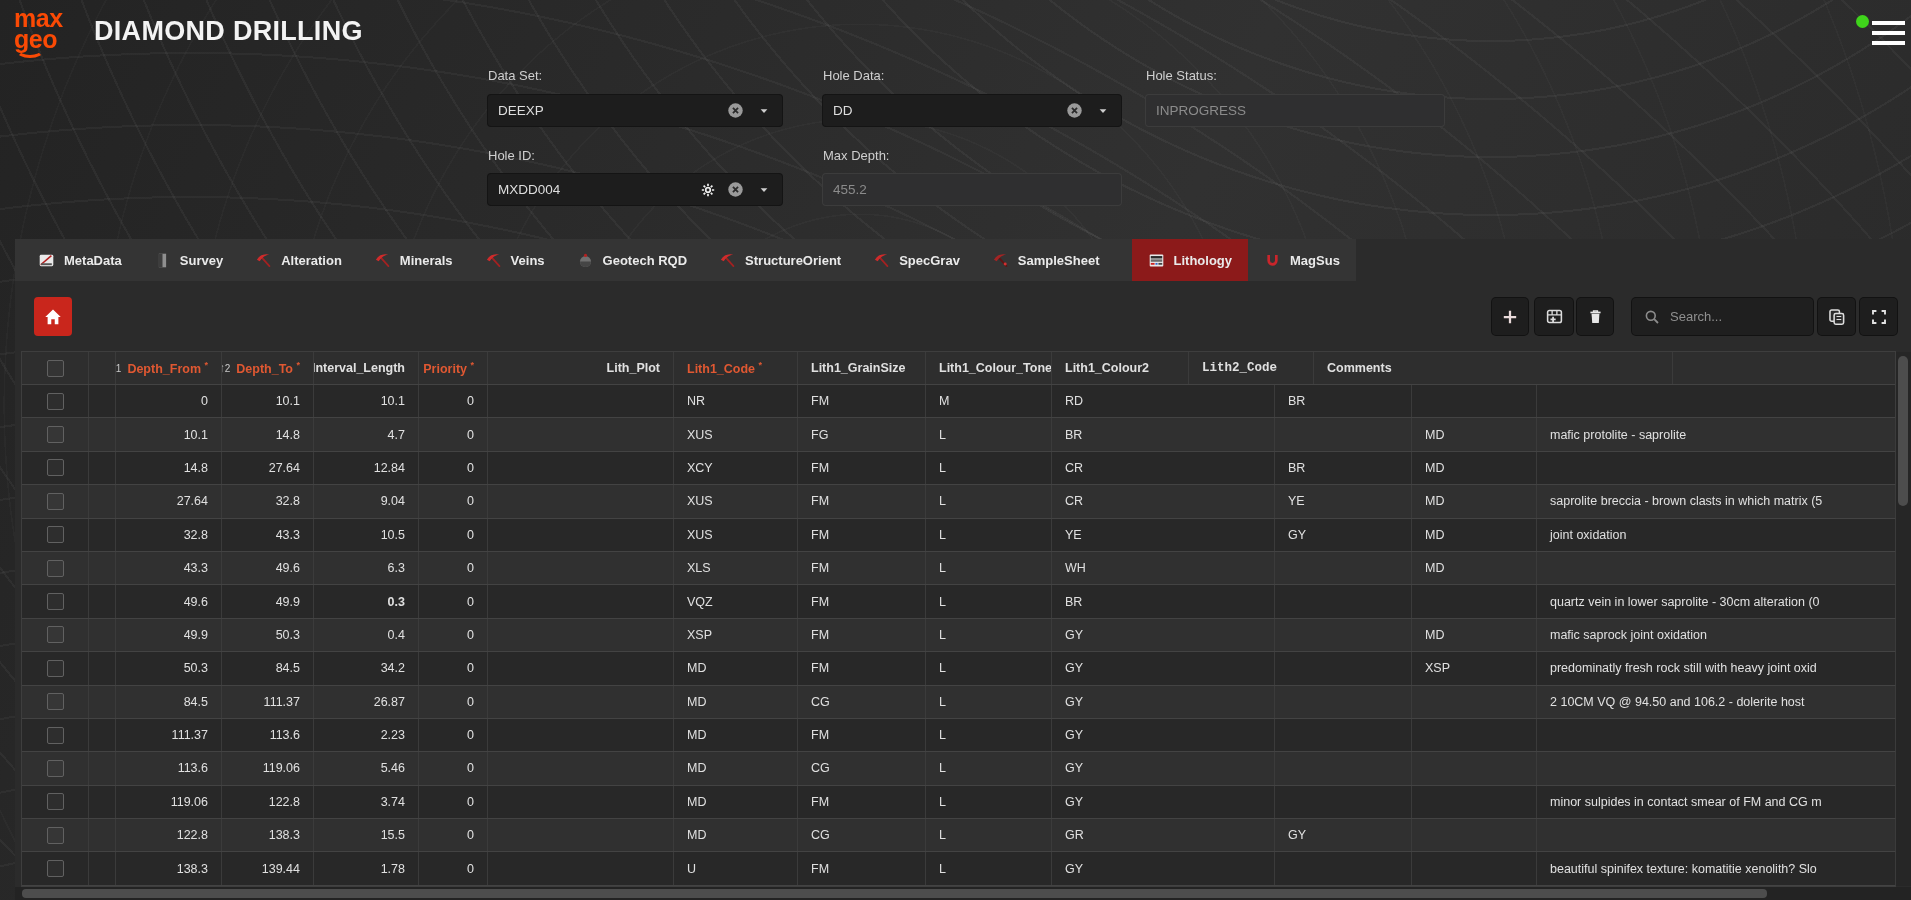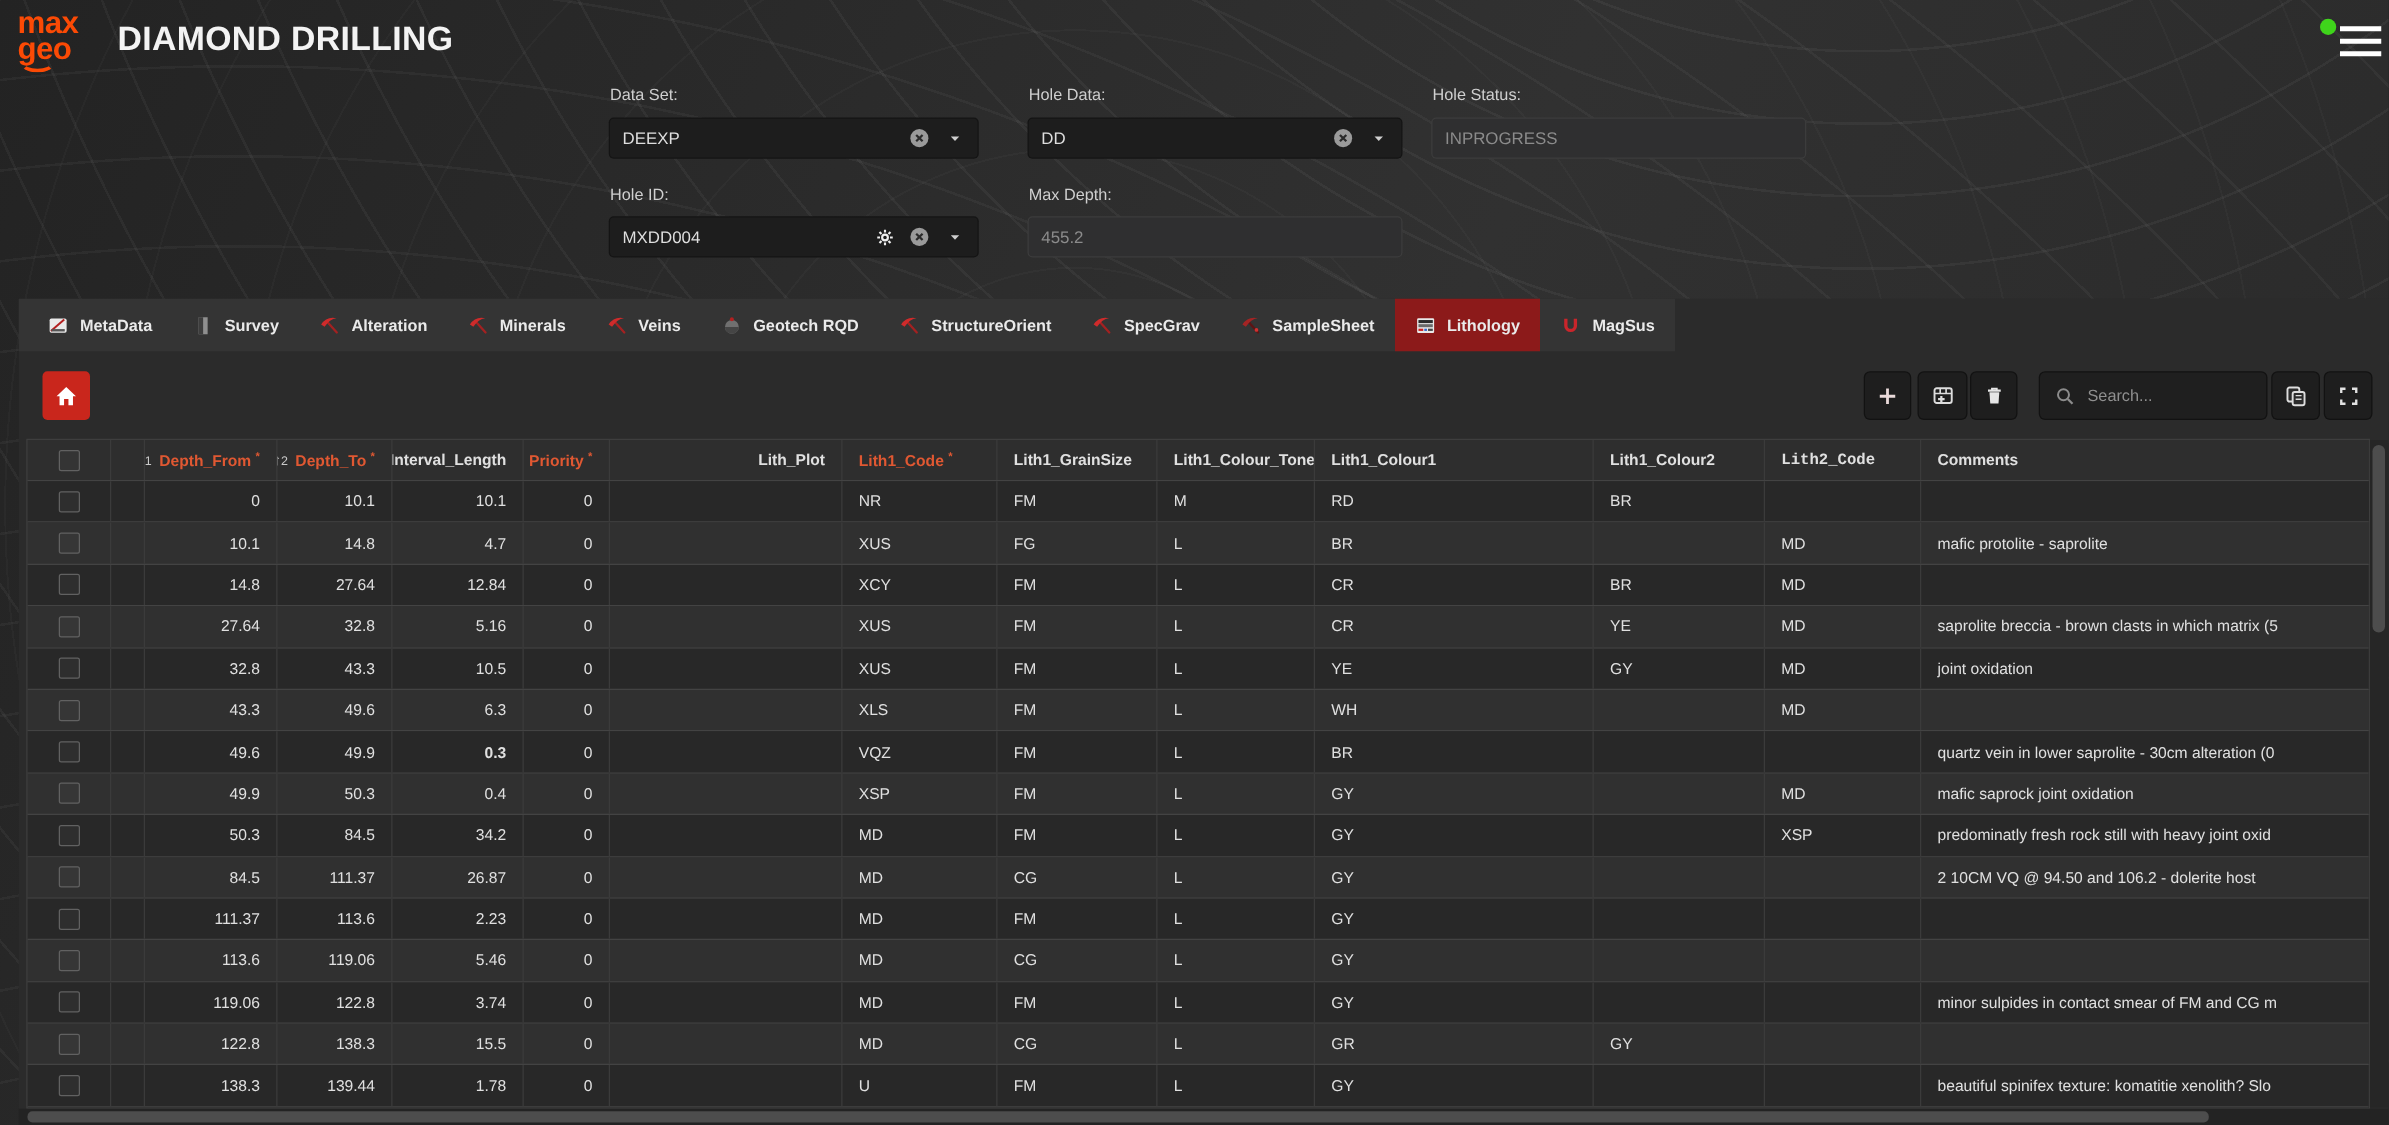--- a/index.html
+++ b/index.html
@@ -22,21 +22,21 @@
   .f-label{position:absolute;color:#cfcfcf;font-size:13px;}
   .f-box{position:absolute;height:31px;background:#1d1d1d;border-radius:3px;box-shadow:0 0 0 1px #141414;
     display:flex;align-items:center;color:#dedede;font-size:13.5px;padding:0 10px;box-sizing:border-box;}
   .f-box.disabled{background:#2f2f30;box-shadow:0 0 0 1px #3c3c3c;color:#8b8b8b;}
   .f-ctrls{margin-left:auto;display:flex;align-items:center;gap:11px;}
   .f-ctrls .ic{width:17px;height:17px;display:flex;align-items:center;justify-content:center;}
   
   .panel{position:absolute;left:15px;top:239px;right:0;bottom:0;background:#2b2b2b;}
   .tabbar{position:absolute;left:0;top:0;height:42px;display:flex;align-items:stretch;background:#343434;padding-left:7px;width:max-content;}
   .tab{display:flex;align-items:center;gap:9px;padding:0 16px;font-size:13px;font-weight:bold;color:#eaeaea;cursor:pointer;white-space:nowrap;}
-  .tab.active{background:#8c1a1a;}
+  .tab.active{background:#8c1a1a;margin-left:16px;}
   .t-icon{width:17px;height:17px;display:flex;align-items:center;justify-content:center;}
   .tb-btn{position:absolute;top:59px;width:36px;height:37px;background:#1e1e1e;border-radius:4px;box-shadow:0 0 0 1px #121212;
     display:flex;align-items:center;justify-content:center;cursor:pointer;}
   .home-btn{position:absolute;left:19px;top:58px;width:38px;height:39px;background:#c9261c;border-radius:4px;
     display:flex;align-items:center;justify-content:center;cursor:pointer;}
   .search-box{position:absolute;left:1617px;top:59px;width:181px;height:37px;background:#1f1f1f;border-radius:4px;
     box-shadow:0 0 0 1px #121212;display:flex;align-items:center;gap:8px;padding:0 0 0 12px;box-sizing:border-box;}
   .search-box input{background:transparent;border:none;outline:none;color:#bdbdbd;font-size:13px;width:130px;font-family:"Liberation Sans",sans-serif;}
   .search-box input::placeholder{color:#8f8f8f;}
   
@@ -346,23 +346,20 @@
           </div>
           <div class="g-cell" style="width: 124px;">
             <span class="h-label req">Lith1_Code <sup>*</sup></span>
           </div>
           <div class="g-cell" style="width: 128px;">
             <span class="h-label">Lith1_GrainSize</span>
           </div>
           <div class="g-cell" style="width: 126px;">
             <span class="h-label">Lith1_Colour_Tone</span>
           </div>
-          <div class="g-cell" style="width: 223px;">
-            <span class="h-label">Lith1_Colour1</span>
-          </div>
           <div class="g-cell" style="width: 137px;">
             <span class="h-label">Lith1_Colour2</span>
           </div>
           <div class="g-cell" style="width: 125px; font-family: Liberation Mono, monospace;">
             <span class="h-label">Lith2_Code</span>
           </div>
           <div class="g-cell" style="width: 359px;">
             <span class="h-label">Comments</span>
           </div>
         </div>
@@ -419,21 +416,21 @@
           <div class="g-cell" style="width: 125px;">MD</div>
           <div class="g-cell" style="width: 359px;"></div>
         </div>
         <div class="g-row even">
           <div class="g-cell center" style="width: 67px;">
             <span class="cbx"></span>
           </div>
           <div class="g-cell" style="width: 26px;"></div>
           <div class="g-cell right" style="width: 106px;">27.64</div>
           <div class="g-cell right" style="width: 92px;">32.8</div>
-          <div class="g-cell right" style="width: 105px;">5.16</div>
+          <div class="g-cell right" style="width: 105px;">9.04</div>
           <div class="g-cell right" style="width: 69px;">0</div>
           <div class="g-cell right" style="width: 186px;"></div>
           <div class="g-cell" style="width: 124px;">XUS</div>
           <div class="g-cell" style="width: 128px;">FM</div>
           <div class="g-cell" style="width: 126px;">L</div>
           <div class="g-cell" style="width: 223px;">CR</div>
           <div class="g-cell" style="width: 137px;">YE</div>
           <div class="g-cell" style="width: 125px;">MD</div>
           <div class="g-cell" style="width: 359px;">saprolite breccia - brown clasts in which matrix (5</div>
         </div>

